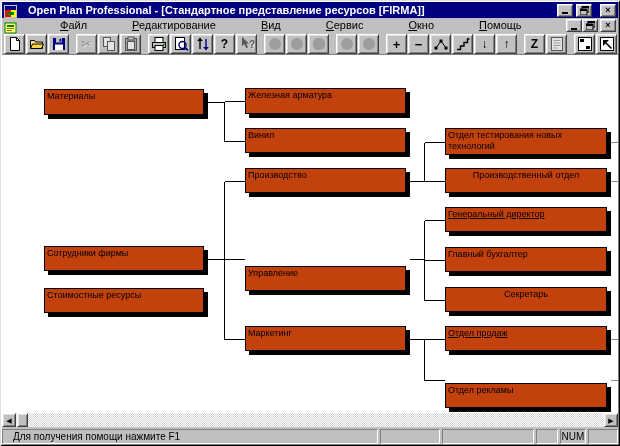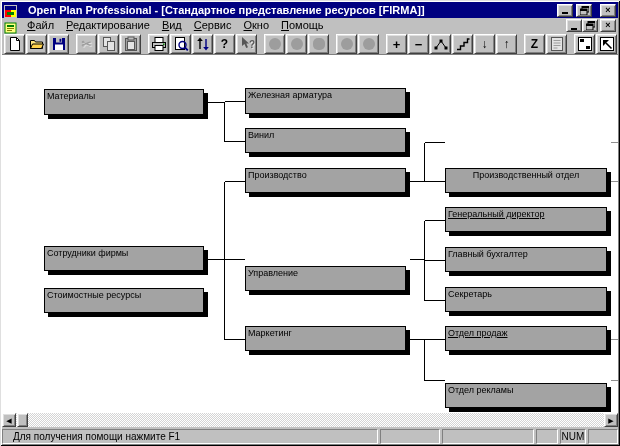--- a/index.html
+++ b/index.html
@@ -17,39 +17,39 @@
   .winbtn { width:16px; height:13px; background:#c0c0c0; flex:none;
     border:1px solid; border-color:#fff #404040 #404040 #fff;
     box-shadow: inset 1px 1px 0 #dfdfdf, inset -1px -1px 0 #808080;
     display:flex; align-items:center; justify-content:center;
     font-size:9px; font-weight:bold; color:#000; line-height:1; }
   .winbtn .minbar { width:6px; height:2px; background:#000; margin-top:6px; }
   .gap2 { width:2px; flex:none; }
   
   .menubar { height:15px; display:flex; align-items:center; padding:0 2px; gap:0; }
   .menubar .mdiicon { width:13px; height:12px; margin-right:4px; flex:none; }
-  .menu-item { font-size:11px; color:#000; padding:0 6px; line-height:15px; white-space:nowrap; }
+  .menu-item { font-size:11px; color:#000; padding:0 6px; line-height:15px; white-space:nowrap;margin-left:33px; }
   .menubar .spacer { flex:1; }
   
   .toolbar { height:22px; display:flex; align-items:center; padding:1px 2px 0 2px;
     border-bottom:1px solid #808080; box-shadow:0 1px 0 #fff; }
   .tb-group { display:flex; margin-right:7px; }
   .tb-btn { width:21px; height:20px; background:#c0c0c0;
     border:1px solid; border-color:#fff #404040 #404040 #fff;
     box-shadow: inset 1px 1px 0 #dfdfdf, inset -1px -1px 0 #808080;
     display:flex; align-items:center; justify-content:center; overflow:hidden; }
   .tb-btn + .tb-btn { margin-left:1px; }
   .tb-ic { width:16px; height:16px; display:flex; align-items:center; justify-content:center;
     font-size:12px; font-weight:bold; color:#000; line-height:1; }
   .tb-btn.disabled .tb-ic { filter:grayscale(1) opacity(.55); color:#808080;
     text-shadow:1px 1px 0 #fff; }
   
   .canvas { position:relative; width:616px; height:358px; background:#fff; overflow:hidden; }
   .canvas svg.links { position:absolute; left:0; top:0; }
-  .node { position:absolute; background:#a3a3a3; border:1px solid #000;
+  .node { position:absolute; background:#c2410c; border:1px solid #000;
     box-shadow:4px 4px 0 #000; font-size:9px; line-height:11px; color:#000;
     padding:1px 2px; overflow:hidden; }
   
   .hscroll { height:14px; display:flex; background:#d8d8d8; }
   .sb-btn { width:14px; height:14px; background:#c0c0c0; flex:none;
     border:1px solid; border-color:#fff #404040 #404040 #fff;
     box-shadow: inset 1px 1px 0 #dfdfdf, inset -1px -1px 0 #808080;
     display:flex; align-items:center; justify-content:center;
     font-size:7px; color:#000; line-height:1; }
   .sb-track { flex:1; position:relative;
@@ -350,24 +350,25 @@
         <path d="M609 87.5H616 M609 126.5H616 M609 284.5H616 M609 325.5H616" stroke="#8f8f8f" fill="none" shape-rendering="crispEdges"></path>
       </svg>
       <div class="node" style="left: 42px; top: 34px; width: 160px; height: 26px;">Материалы</div>
       <div class="node" style="left: 42px; top: 191px; width: 160px; height: 25px;">Сотрудники фирмы</div>
       <div class="node" style="left: 42px; top: 233px; width: 160px; height: 25px;">Стоимостные ресурсы</div>
       <div class="node" style="left: 243px; top: 33px; width: 161px; height: 26px;">Железная арматура</div>
       <div class="node" style="left: 243px; top: 73px; width: 161px; height: 25px;">Винил</div>
       <div class="node" style="left: 243px; top: 113px; width: 161px; height: 25px;">Производство</div>
       <div class="node" style="left: 243px; top: 191px; width: 161px; height: 25px; margin-top: 20px;">Управление</div>
       <div class="node" style="left: 243px; top: 271px; width: 161px; height: 25px;">Маркетинг</div>
+      <div class="node" style="left: 443px; top: 73px; width: 162px; height: 27px;">Отдел тестирования новых технологий</div>
       <div class="node" style="left: 443px; top: 113px; width: 162px; height: 25px; text-align: center;">Производственный отдел</div>
       <div class="node" style="left: 443px; top: 152px; width: 162px; height: 25px; text-decoration: underline;">Генеральный директор</div>
       <div class="node" style="left: 443px; top: 192px; width: 162px; height: 25px;">Главный бухгалтер</div>
-      <div class="node" style="left: 443px; top: 232px; width: 162px; height: 25px;">Секретарь</div>
+      <div class="node" style="left: 443px; top: 232px; width: 162px; height: 25px; text-align: center;">Секретарь</div>
       <div class="node" style="left: 443px; top: 271px; width: 162px; height: 25px; text-decoration: underline;">Отдел продаж</div>
       <div class="node" style="left: 443px; top: 328px; width: 162px; height: 25px;">Отдел рекламы</div>
     </div>
 
   <div class="hscroll">
     <span class="sb-btn">◀</span>
     <span class="sb-track">
       <span class="sb-thumb"></span>
     </span>
     <span class="sb-btn">▶</span>

